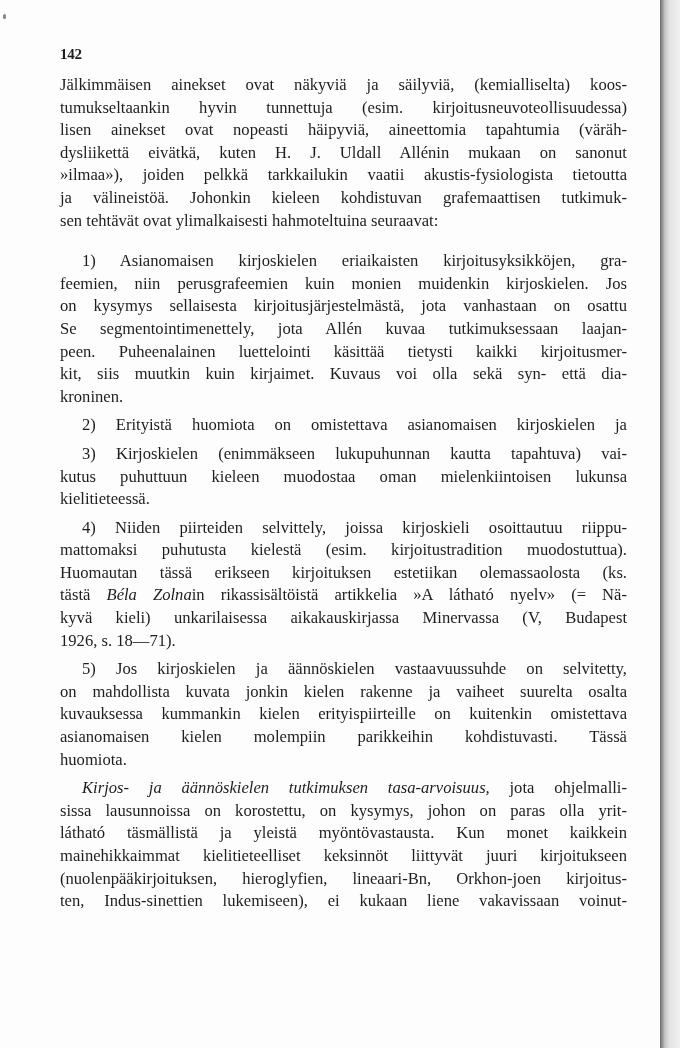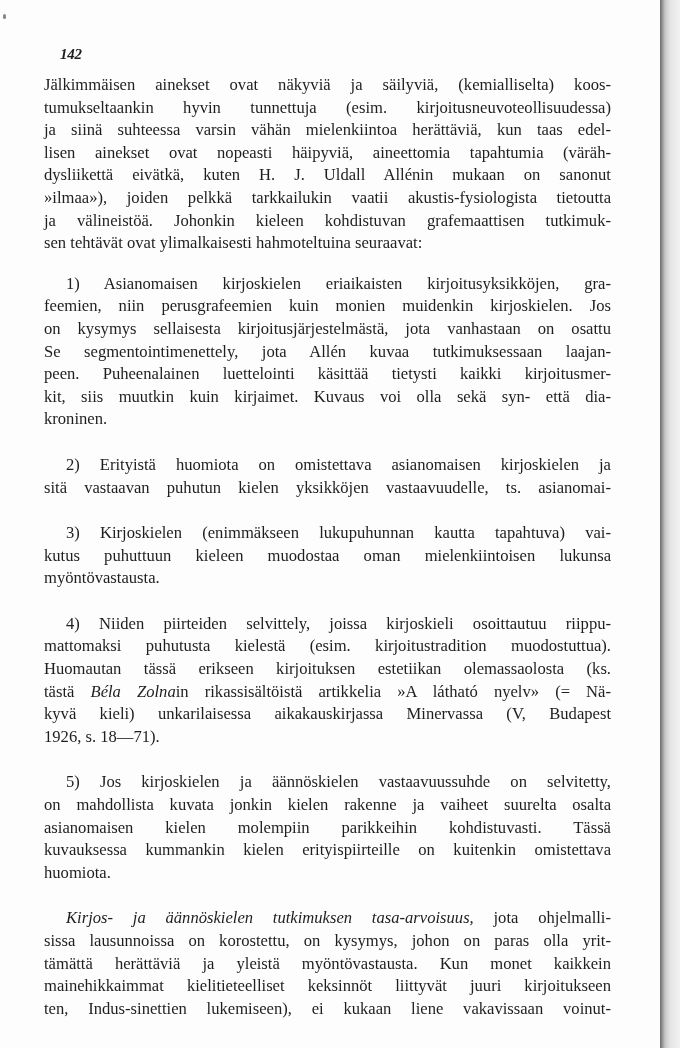--- a/index.html
+++ b/index.html
@@ -18,97 +18,96 @@
     position: absolute; left: 660px; top: 0; width: 20px; height: 1048px;
     background: linear-gradient(to right, #6a6a6a 0px, #8e8e8e 2px, #c6c6c6 5px, #e4e4e4 10px, #f2f2f2 20px);
   }
   .speck {
     position: absolute; left: 3px; top: 14px; width: 3px; height: 5px;
     border-radius: 2px; background: #888;
   }
   .page-number {
     position: absolute; left: 60px; top: 46px;
     font-family: "Liberation Serif", serif;
-    font-size: 15px; font-weight: bold; letter-spacing: -0.3px; font-style: italic;
+    font-size: 15px; font-weight: bold; letter-spacing: -0.3px;
   }
   .text-block {
-    position: absolute; left: 44px; top: 74px; width: 567px;
+    position: absolute; left: 60px; top: 74px; width: 567px;
     font-family: "Liberation Serif", serif;
     font-size: 16.6px; line-height: 22.6px;
     text-align: justify; hyphens: manual;
   }
   .para { margin: 0; }
   .gap-lg { margin-top: 18px; }
-  .gap-sm { margin-top: 23px; }
+  .gap-sm { margin-top: 6px; }
   .line { display: block; text-align: justify; text-align-last: justify; white-space: nowrap; }
   .line.last { text-align-last: left; }
   .line.indent { padding-left: 22px; }
   em { font-style: italic; }
 </style>
 </head>
 <body>
 
 <div class="page">
   <div class="speck"></div>
   <div class="page-number">142</div>
 
   <div class="text-block">
 
     <div class="para">
       <span class="line">Jälkimmäisen ainekset ovat näkyviä ja säilyviä, (kemialliselta) koos-</span>
       <span class="line">tumukseltaankin hyvin tunnettuja (esim. kirjoitusneuvoteollisuudessa)</span>
-      <span class="line">ja siinä suhteessa varsin vähän mielenkiintoa herättäviä, kun taas edel-</span>
       <span class="line">lisen ainekset ovat nopeasti häipyviä, aineettomia tapahtumia (väräh-</span>
       <span class="line">dysliikettä eivätkä, kuten H. J. Uldall Allénin mukaan on sanonut</span>
       <span class="line">»ilmaa»), joiden pelkkä tarkkailukin vaatii akustis-fysiologista tietoutta</span>
       <span class="line">ja välineistöä. Johonkin kieleen kohdistuvan grafemaattisen tutkimuk-</span>
       <span class="line last">sen tehtävät ovat ylimalkaisesti hahmoteltuina seuraavat:</span>
     </div>
 
     <div class="para gap-lg">
       <span class="line indent">1) Asianomaisen kirjoskielen eriaikaisten kirjoitusyksikköjen, gra-</span>
       <span class="line">feemien, niin perusgrafeemien kuin monien muidenkin kirjoskielen. Jos</span>
       <span class="line">on kysymys sellaisesta kirjoitusjärjestelmästä, jota vanhastaan on osattu</span>
       <span class="line">Se segmentointimenettely, jota Allén kuvaa tutkimuksessaan laajan-</span>
       <span class="line">peen. Puheenalainen luettelointi käsittää tietysti kaikki kirjoitusmer-</span>
       <span class="line">kit, siis muutkin kuin kirjaimet. Kuvaus voi olla sekä syn- että dia-</span>
       <span class="line last">kroninen.</span>
     </div>
 
     <div class="para gap-sm">
       <span class="line indent">2) Erityistä huomiota on omistettava asianomaisen kirjoskielen ja</span>
-      <span class="line">sitä vastaavan puhutun kielen yksikköjen vastaavuudelle, ts. asianomai-</span>
     </div>
 
     <div class="para gap-sm">
       <span class="line indent">3) Kirjoskielen (enimmäkseen lukupuhunnan kautta tapahtuva) vai-</span>
       <span class="line">kutus puhuttuun kieleen muodostaa oman mielenkiintoisen lukunsa</span>
-      <span class="line last">myöntövastausta.</span>
+      <span class="line last">kielitieteessä.</span>
     </div>
 
     <div class="para gap-sm">
       <span class="line indent">4) Niiden piirteiden selvittely, joissa kirjoskieli osoittautuu riippu-</span>
       <span class="line">mattomaksi puhutusta kielestä (esim. kirjoitustradition muodostuttua).</span>
       <span class="line">Huomautan tässä erikseen kirjoituksen estetiikan olemassaolosta (ks.</span>
       <span class="line"><span>tästä </span><em>Béla Zolna</em><span>in rikassisältöistä artikkelia »A látható nyelv» (= Nä-</span></span>
       <span class="line">kyvä kieli) unkarilaisessa aikakauskirjassa Minervassa (V, Budapest</span>
       <span class="line last">1926, s. 18—71).</span>
     </div>
 
     <div class="para gap-sm">
       <span class="line indent">5) Jos kirjoskielen ja äännöskielen vastaavuussuhde on selvitetty,</span>
       <span class="line">on mahdollista kuvata jonkin kielen rakenne ja vaiheet suurelta osalta</span>
+      <span class="line">kuvauksessa kummankin kielen erityispiirteille on kuitenkin omistettava</span>
       <span class="line">asianomaisen kielen molempiin parikkeihin kohdistuvasti. Tässä</span>
-      <span class="line">kuvauksessa kummankin kielen erityispiirteille on kuitenkin omistettava</span>
       <span class="line last">huomiota.</span>
     </div>
 
     <div class="para gap-sm">
       <span class="line indent"><em>Kirjos- ja äännöskielen tutkimuksen tasa-arvoisuus,</em><span> jota ohjelmalli-</span></span>
       <span class="line">sissa lausunnoissa on korostettu, on kysymys, johon on paras olla yrit-</span>
-      <span class="line">tämättä herättäviä ja yleistä myöntövastausta. Kun monet kaikkein</span>
+      <span class="line">látható täsmällistä ja yleistä myöntövastausta. Kun monet kaikkein</span>
       <span class="line">mainehikkaimmat kielitieteelliset keksinnöt liittyvät juuri kirjoitukseen</span>
+      <span class="line">(nuolenpääkirjoituksen, hieroglyfien, lineaari-Bn, Orkhon-joen kirjoitus-</span>
       <span class="line">ten, Indus-sinettien lukemiseen), ei kukaan liene vakavissaan voinut-</span>
     </div>
 
   </div>
 </div>
 <div class="gutter"></div>
 
 </body></html>

